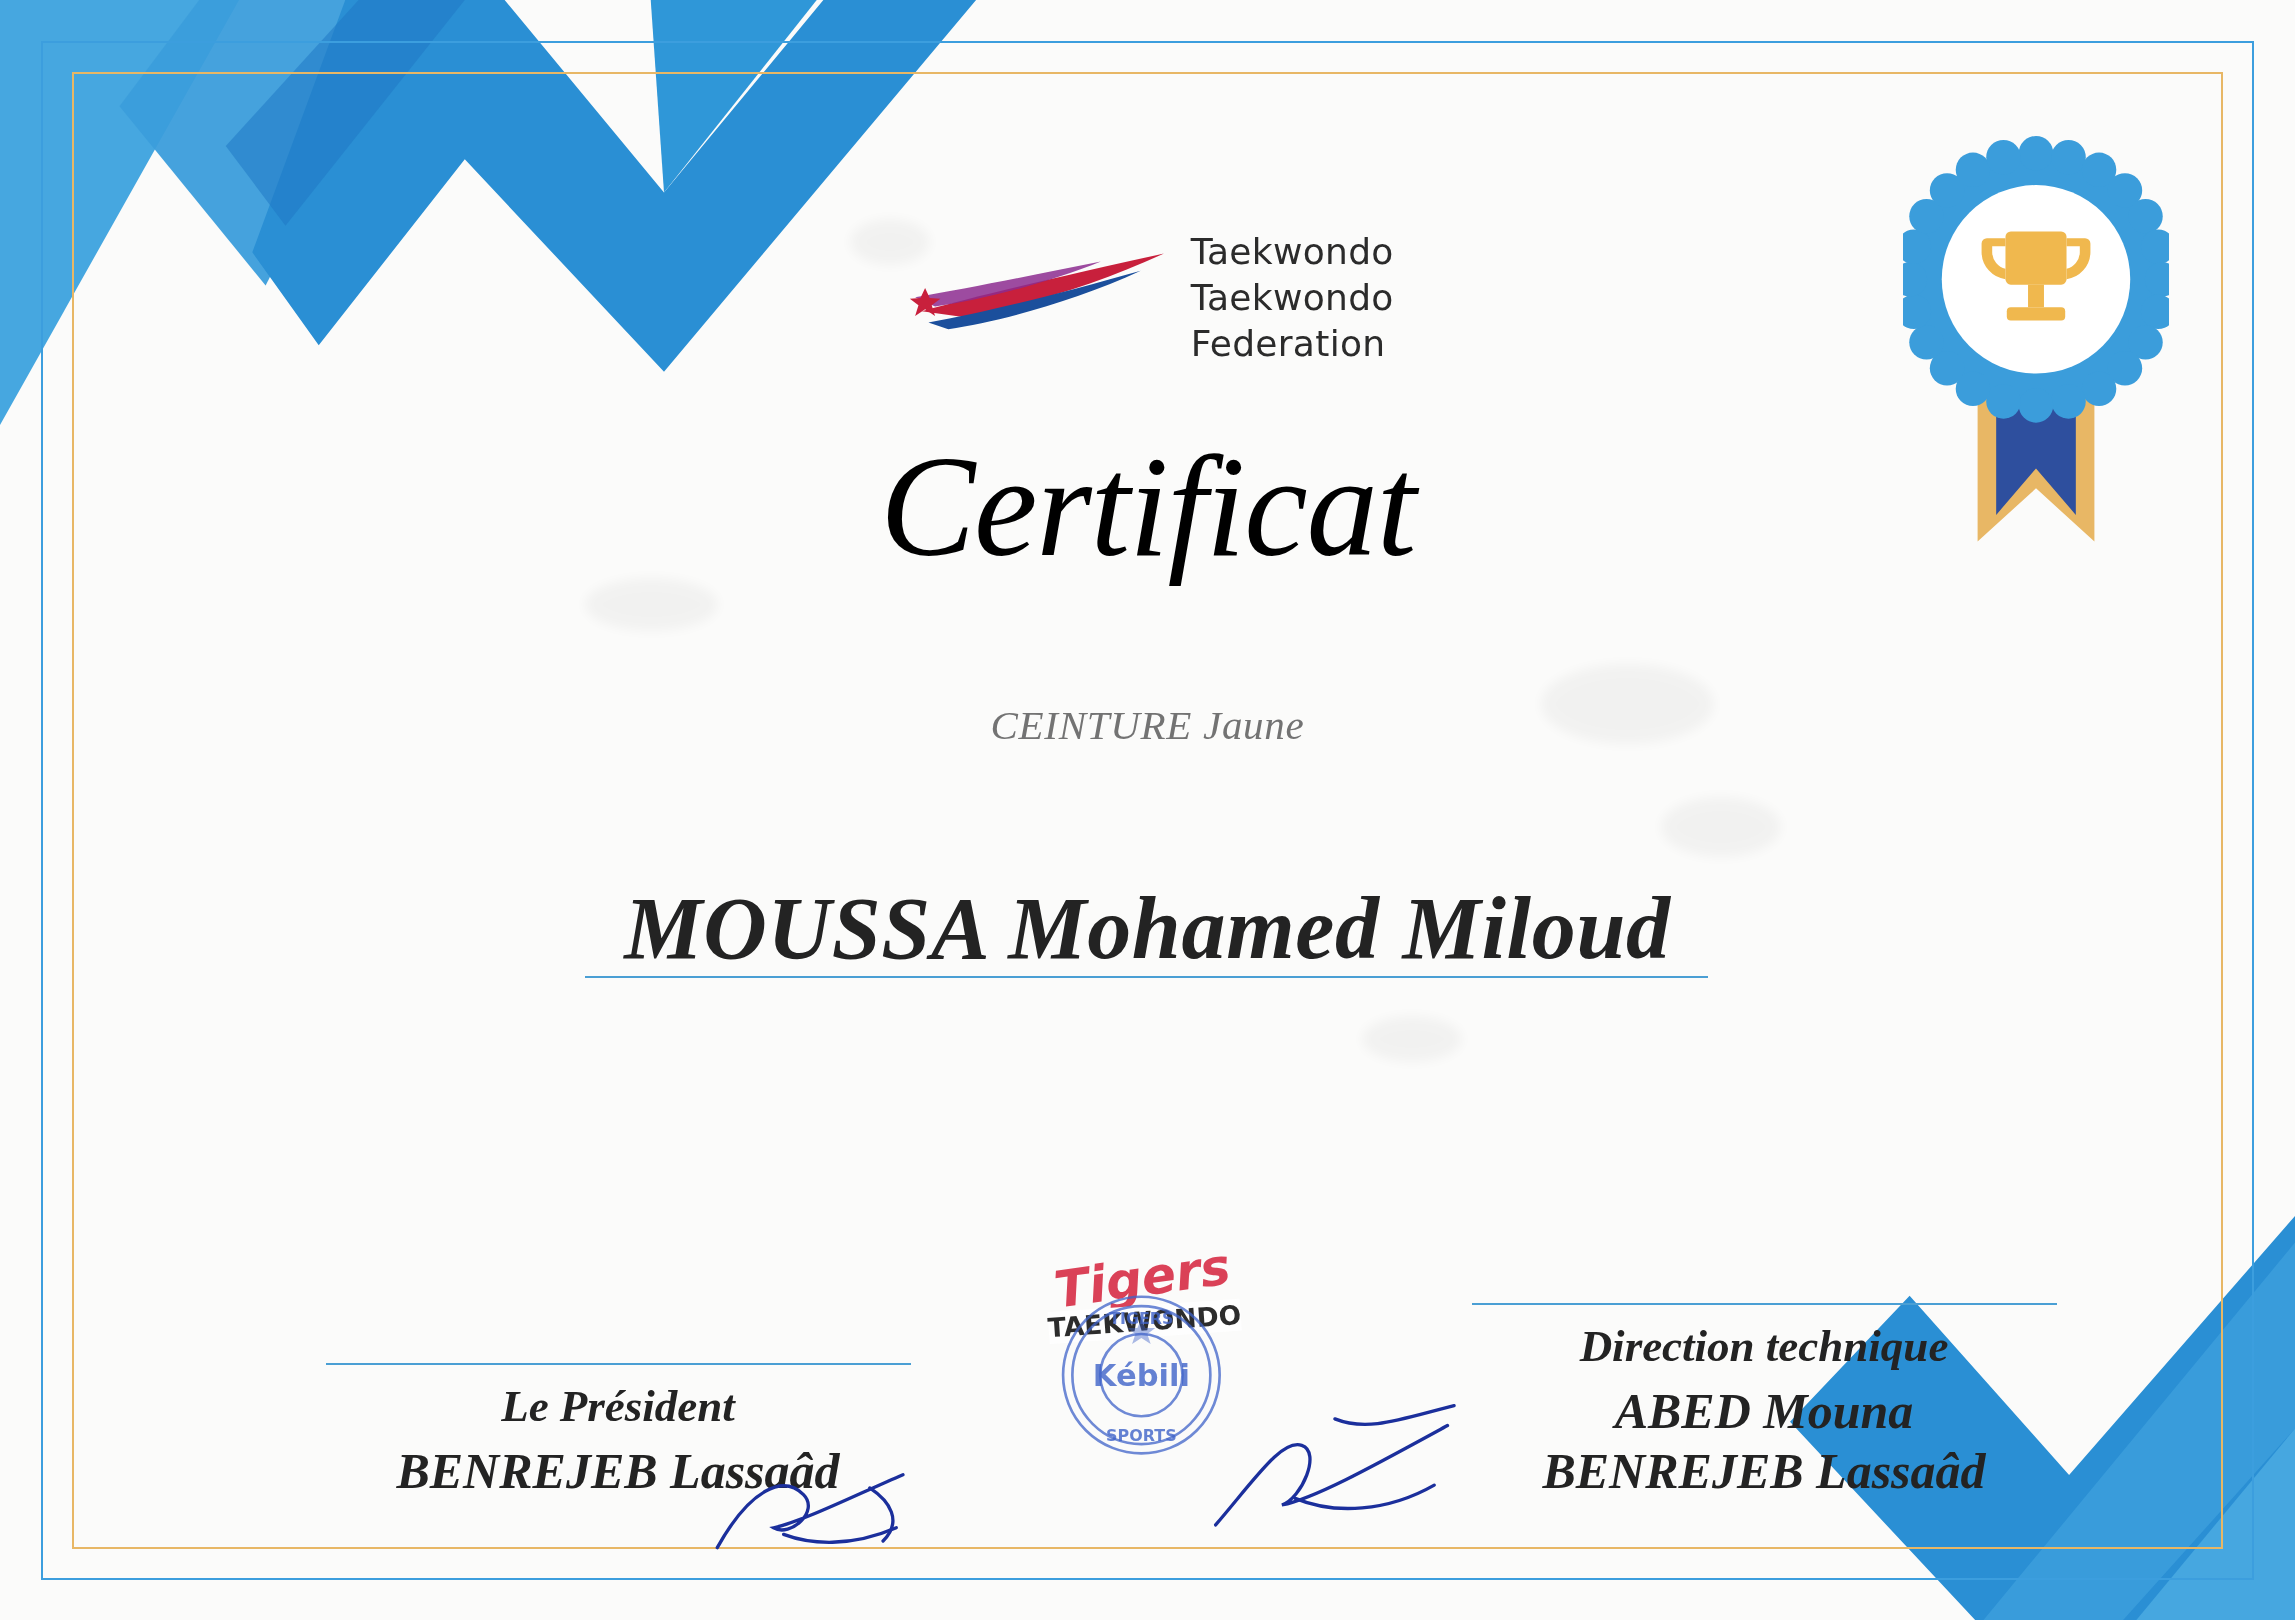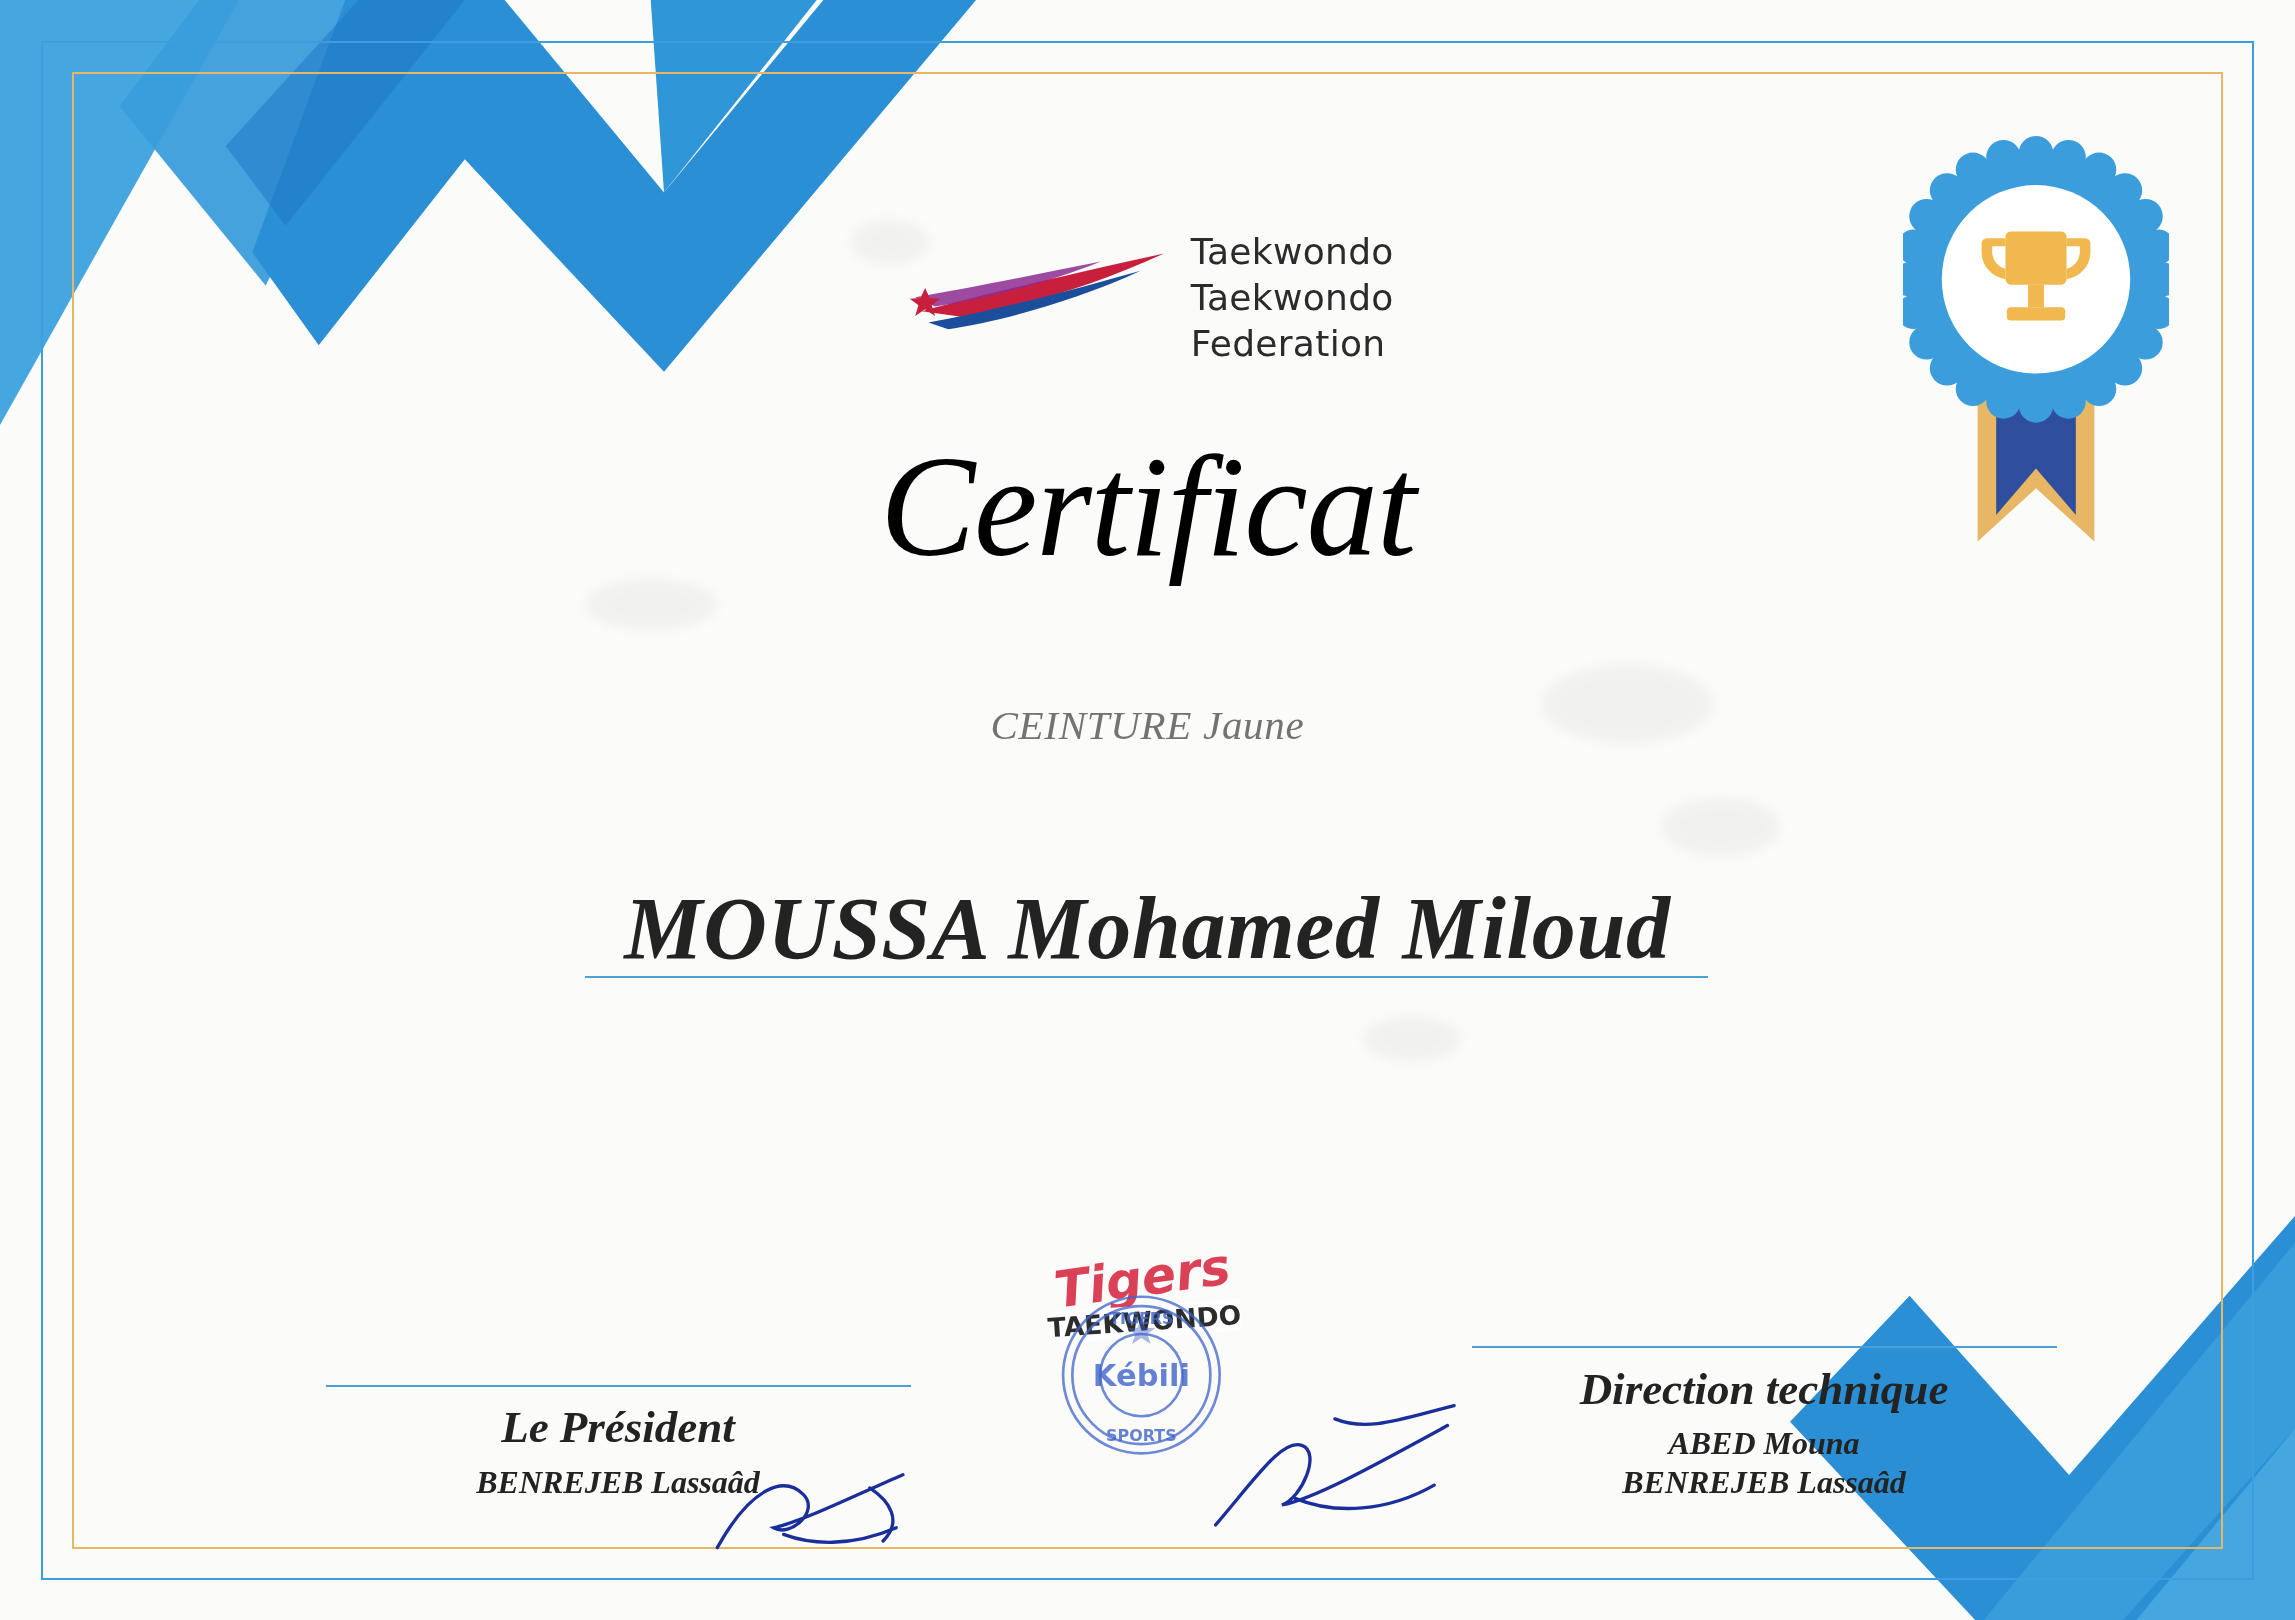--- a/index.html
+++ b/index.html
@@ -169,21 +169,21 @@
     font-weight: bold;
     font-style: italic;
     font-size: 45px;
     color: #232323;
     margin-bottom: 9.3px;
   }
   .sig-name {
     font-family: "Liberation Serif", serif;
     font-weight: bold;
     font-style: italic;
-    font-size: 32px;
+    font-size: 50px;
     color: #232323;
     line-height: 1.2;
   }
 
   
   .club-stamp {
     position: absolute;
     bottom: 143px;
     left: 50%;
     transform: translateX(-50%);

